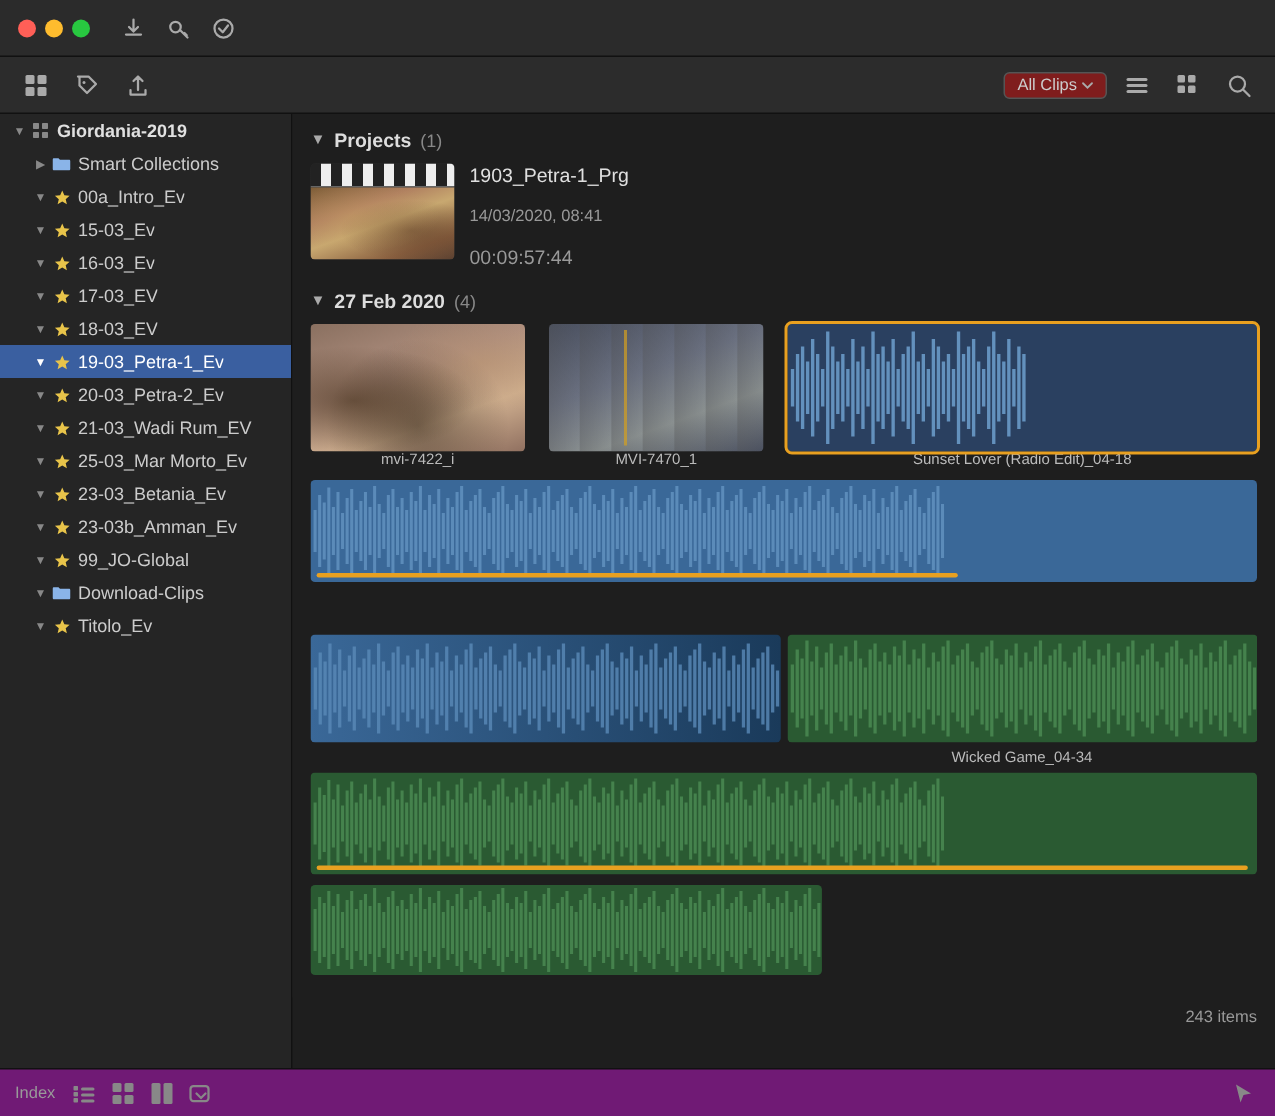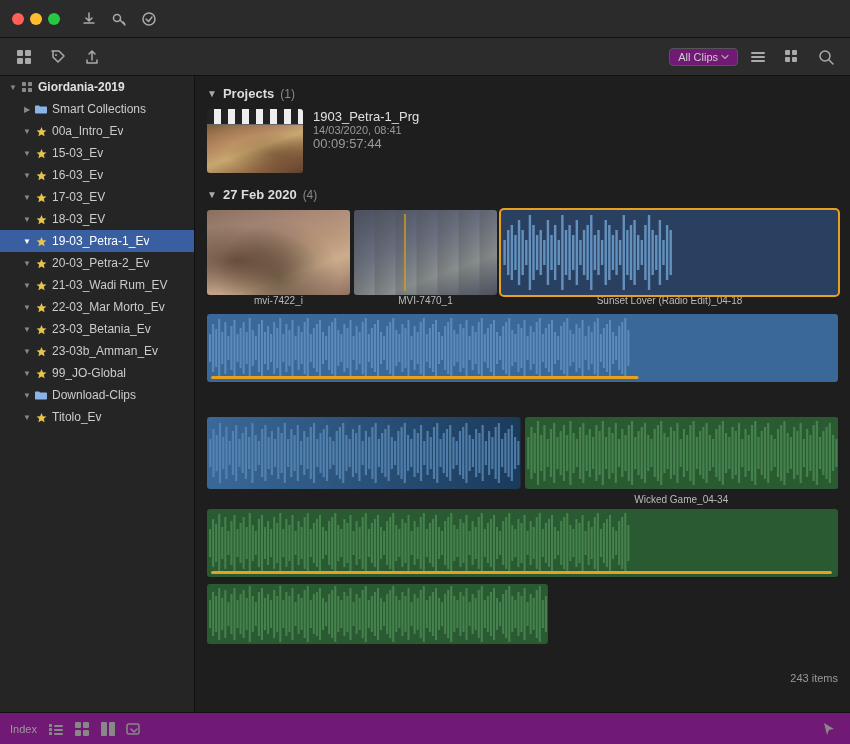--- a/index.html
+++ b/index.html
@@ -69,21 +69,21 @@
       display: flex; align-items: center; justify-content: center;
       color: #aaa;
       border-radius: 4px;
       cursor: pointer;
     }
     .toolbar-spacer { flex: 1; }
     .toolbar-right {
       display: flex; gap: 6px; align-items: center;
     }
     .all-clips-btn {
-      background: #701a75;
+      background: #7f1d1d;
       border: 1px solid #555;
       border-radius: 4px;
       padding: 2px 8px;
       color: #ccc;
       font-size: 11px;
       display: flex; align-items: center; gap: 3px;
       cursor: pointer;
     }
 
     
@@ -178,21 +178,21 @@
     .project-thumb {
       width: 96px;
       height: 64px;
       background: #2a2a2a;
       border-radius: 3px;
       overflow: hidden;
       flex-shrink: 0;
       position: relative;
     }
 
-    .project-meta { display: flex; flex-direction: column; gap: 0; }
+    .project-meta { display: flex; flex-direction: column; gap: 14px; }
     .project-name { font-size: 13px; font-weight: 500; color: #e0e0e0; }
     .project-date { font-size: 11px; color: #999; }
     .project-duration { font-size: 13px; color: #999; }
 
     
     .date-section { margin-top: 6px; }
     .clip-thumb {
       border-radius: 3px;
       overflow: hidden;
       position: relative;
@@ -433,21 +433,21 @@
       <span class="sidebar-label">21-03_Wadi Rum_EV</span>
     </div>
 
     <div class="sidebar-item" style="padding-left:20px;">
       <div class="sidebar-disclosure">▼</div>
       <div class="sidebar-icon">
         <svg width="11" height="11" viewBox="0 0 11 11" fill="#e8c44a">
             <polygon points="5.5,1 6.9,4.2 10.4,4.5 7.8,6.8 8.6,10.2 5.5,8.4 2.4,10.2 3.2,6.8 0.6,4.5 4.1,4.2"></polygon>
           </svg>
       </div>
-      <span class="sidebar-label">22-03_Mar Morto_Ev</span>
+      <span class="sidebar-label">25-03_Mar Morto_Ev</span>
     </div>
 
     <div class="sidebar-item" style="padding-left:20px;">
       <div class="sidebar-disclosure">▼</div>
       <div class="sidebar-icon">
         <svg width="11" height="11" viewBox="0 0 11 11" fill="#e8c44a">
             <polygon points="5.5,1 6.9,4.2 10.4,4.5 7.8,6.8 8.6,10.2 5.5,8.4 2.4,10.2 3.2,6.8 0.6,4.5 4.1,4.2"></polygon>
           </svg>
       </div>
       <span class="sidebar-label">23-03_Betania_Ev</span>
@@ -526,21 +526,21 @@
         </div>
       </div>
 
       <div class="date-section">
         <div class="section-header">
           <span class="section-toggle">▼</span>
           <span class="section-title">27 Feb 2020</span>
           <span class="section-count">(4)</span>
         </div>
 
-        <div style="display:flex; gap:4px; margin-bottom:2px;">
+        <div style="display:flex; gap:16px; margin-bottom:2px;">
 
           <div class="clip-col" style="width:143px;">
             <div class="clip-thumb" style="width:143px;height:85px;">
               <div style="width:100%;height:100%;background:linear-gradient(160deg,#8a7060 0%,#b09080 40%,#d0b090 70%,#907060 100%);position:relative;">
 
                 <div style="position:absolute;inset:0;background:
                   radial-gradient(ellipse at 20% 60%, rgba(60,40,20,0.6) 0%,transparent 50%),
                   radial-gradient(ellipse at 80% 30%, rgba(180,140,100,0.4) 0%,transparent 40%),
                   radial-gradient(ellipse at 50% 80%, rgba(40,30,20,0.5) 0%,transparent 60%);
                 "></div>

